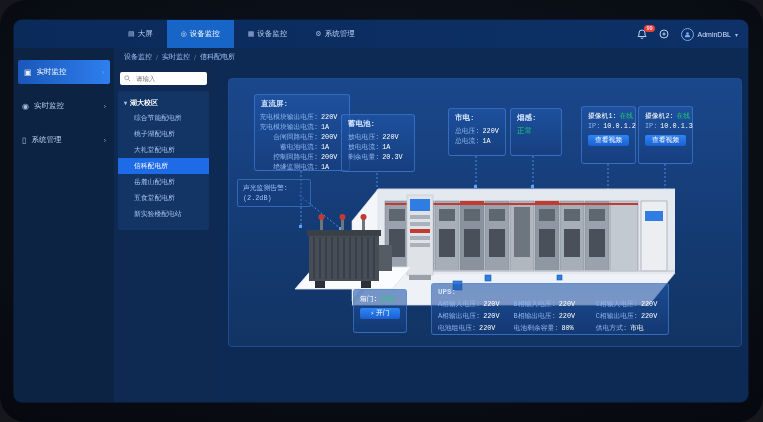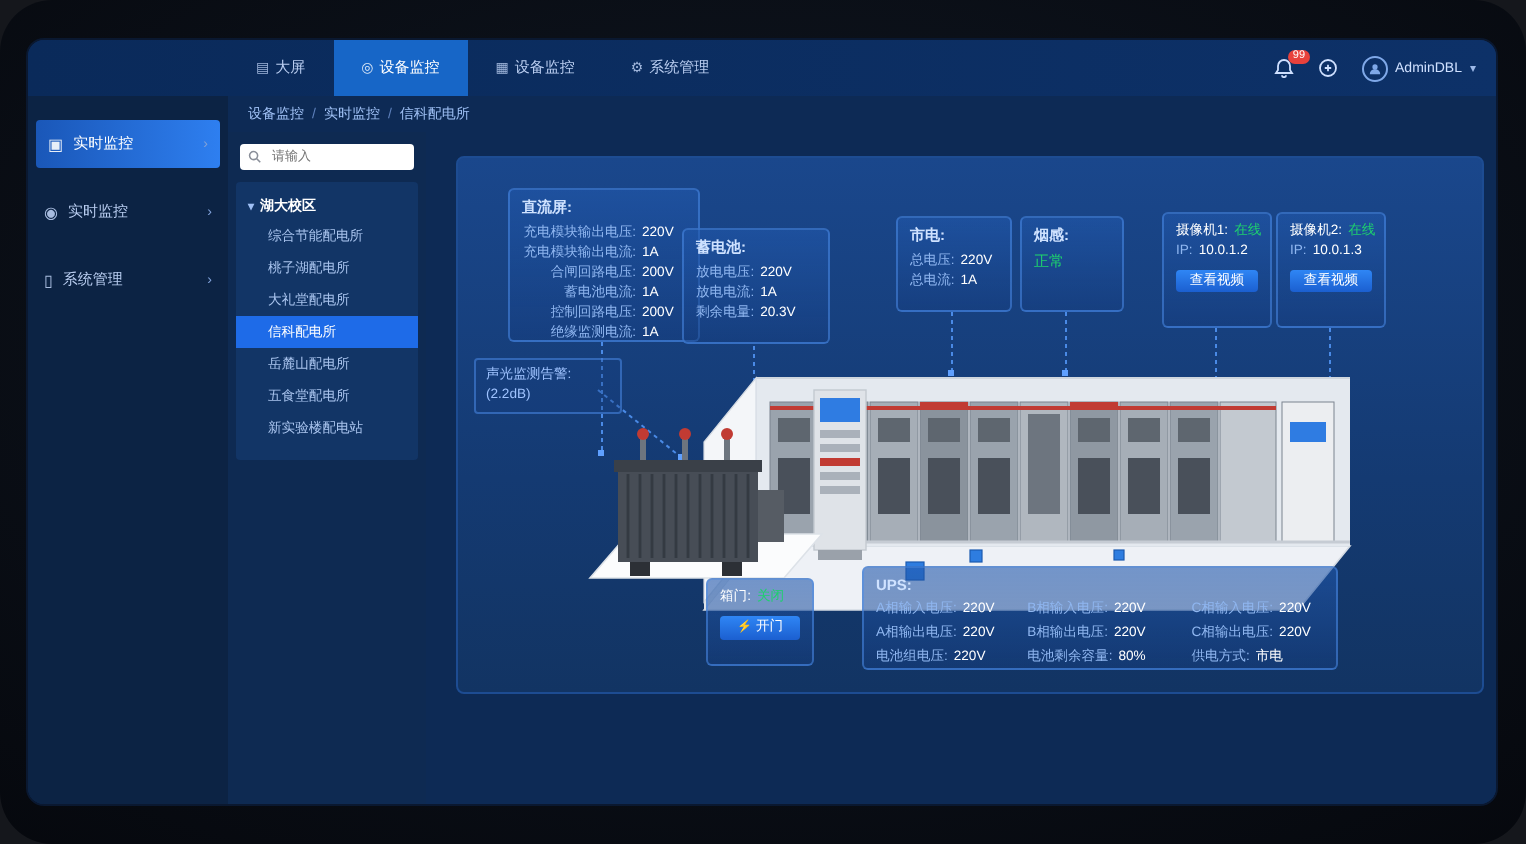--- a/index.html
+++ b/index.html
@@ -37,21 +37,21 @@
   .search{margin:6px 6px 6px 6px;height:13px;background:#fff;border-radius:2px;display:flex;align-items:center;padding:0 4px;gap:3px;}
   .search svg{flex:none;}
   .search input{border:0;outline:0;width:100%;font-size:6.5px;color:#333;background:transparent;font-family:"Liberation Sans",sans-serif;}
   .treebox{margin:0 4px;background:#123566;border-radius:2px;padding:5px 0 8px 0;}
   .tree-root{font-size:7px;color:#fff;font-weight:bold;padding:2px 6px;cursor:pointer;}
   .tree-root .tw{color:#9fc0f5;margin-right:3px;font-size:6px;}
   .tree-item{font-size:6.8px;color:#a9c4ee;padding:3px 6px 3px 16px;cursor:pointer;white-space:nowrap;}
   .tree-item.sel{background:#1e6be8;color:#fff;}
 
   
-  .main{position:absolute;left:199px;top:46px;right:0;bottom:0;background:#0d2a55;}
+  .main{position:absolute;left:199px;top:46px;right:0;bottom:0;background:#0d2a55;font-family:Liberation Mono, monospace;}
   .board{position:absolute;left:15px;top:12px;width:512px;height:267px;background:linear-gradient(180deg,#1a478c 0%,#143a72 60%,#123463 100%);border:1px solid #1d4c92;border-radius:4px;overflow:hidden;}
 
   .leads{position:absolute;inset:0;pointer-events:none;}
 
   .panel{position:absolute;background:linear-gradient(180deg,rgba(33,88,172,.60),rgba(22,62,128,.50));border:1px solid rgba(74,138,230,.55);border-radius:3px;padding:4px 6px;box-sizing:border-box;}
   .hd{color:#cfe2ff;font-weight:bold;font-size:7.5px;margin-bottom:3px;}
   .srow{display:flex;justify-content:flex-end;gap:3px;font-size:6.8px;line-height:10px;color:#8fb6f0;white-space:nowrap;}
   .srow .val{color:#fff;min-width:22px;text-align:left;}
   .lrow{display:flex;gap:3px;font-size:6.8px;line-height:10px;color:#8fb6f0;white-space:nowrap;}
   .lrow .val{color:#fff;}

